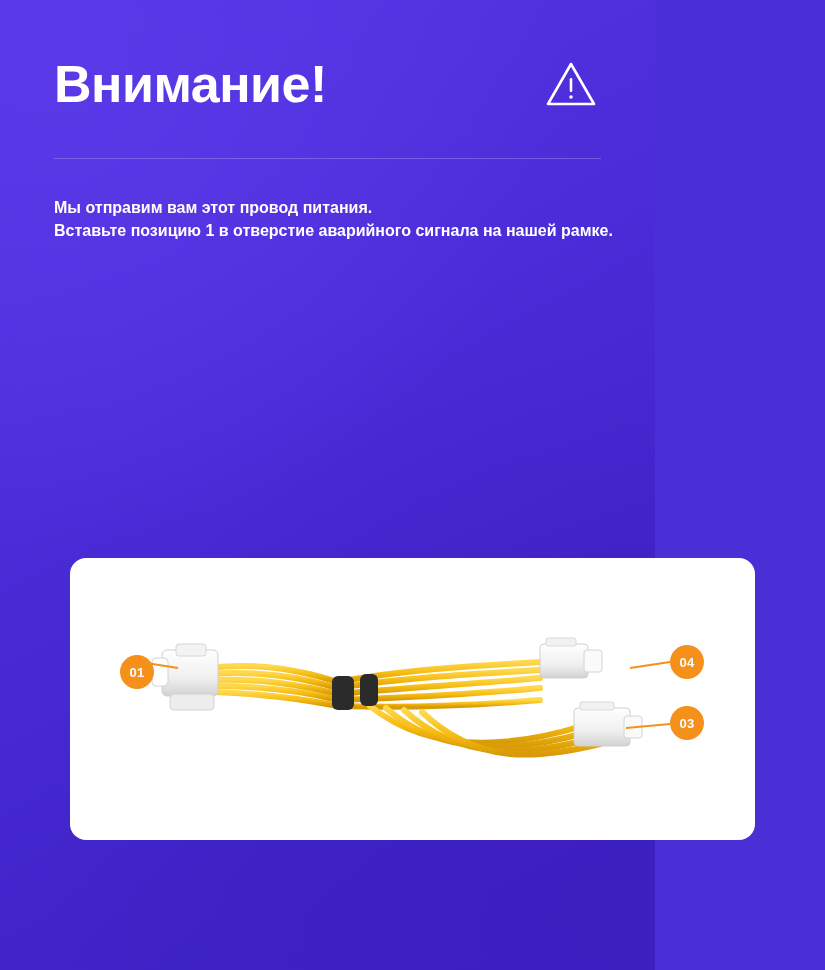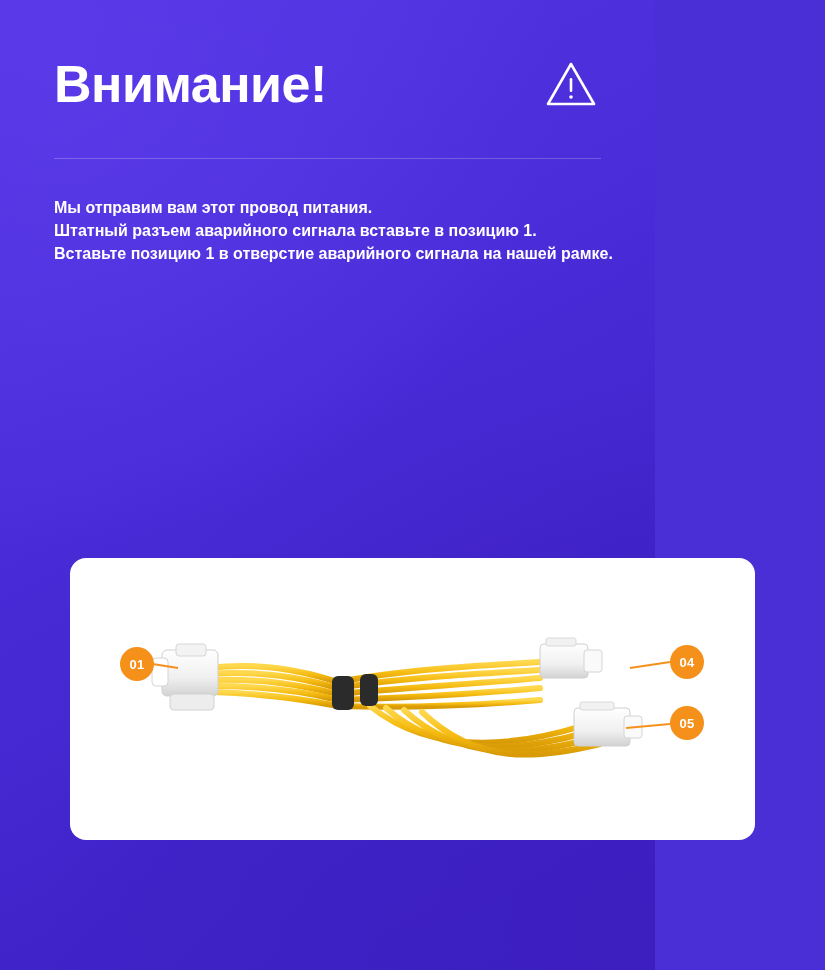--- a/index.html
+++ b/index.html
@@ -121,21 +121,20 @@
       <path d="M26 6 L49 46 H3 Z" fill="none" stroke="#ffffff" stroke-width="2.6" stroke-linejoin="round"></path>
       <rect x="24.7" y="20" width="2.6" height="14" rx="1.3" fill="#ffffff"></rect>
       <circle cx="26" cy="39" r="1.8" fill="#ffffff"></circle>
     </svg>
   </div>
 
   <div class="divider"></div>
 
   <div class="body-text">
     <p>Мы отправим вам этот провод питания.</p>
-    <p>Штатный разъем аварийного сигнала вставьте в позицию 1.</p>
     <p>Вставьте позицию 1 в отверстие аварийного сигнала на нашей рамке.</p>
   </div>
 
   <div class="photo-card">
     <div class="photo-stage">
 
       <svg width="685" height="282" viewBox="0 0 685 282" style="position:absolute;left:0;top:0;">
         <defs>
           <linearGradient id="wireG" x1="0" y1="0" x2="0" y2="1">
             <stop offset="0%" stop-color="#ffd84d"></stop>
@@ -192,21 +191,21 @@
         </g>
 
         <rect x="262" y="118" width="22" height="34" rx="6" fill="#2b2b2b"></rect>
         <rect x="290" y="116" width="18" height="32" rx="6" fill="#2b2b2b"></rect>
 
         <line x1="70" y1="104" x2="108" y2="110" stroke="#f5901b" stroke-width="2"></line>
         <line x1="560" y1="110" x2="600" y2="104" stroke="#f5901b" stroke-width="2"></line>
         <line x1="556" y1="170" x2="600" y2="166" stroke="#f5901b" stroke-width="2"></line>
       </svg>
 
-      <div class="badge" style="left:50px;top:89px;">01</div>
+      <div class="badge" style="left:50px;top:97px;">01</div>
       <div class="badge" style="left:600px;top:87px;">04</div>
-      <div class="badge" style="left:600px;top:148px;">05</div>
+      <div class="badge" style="left:600px;top:148px;">03</div>
 
     </div>
   </div>
 
   <div class="footer-space"></div>
 </div>
 
 </body></html>

